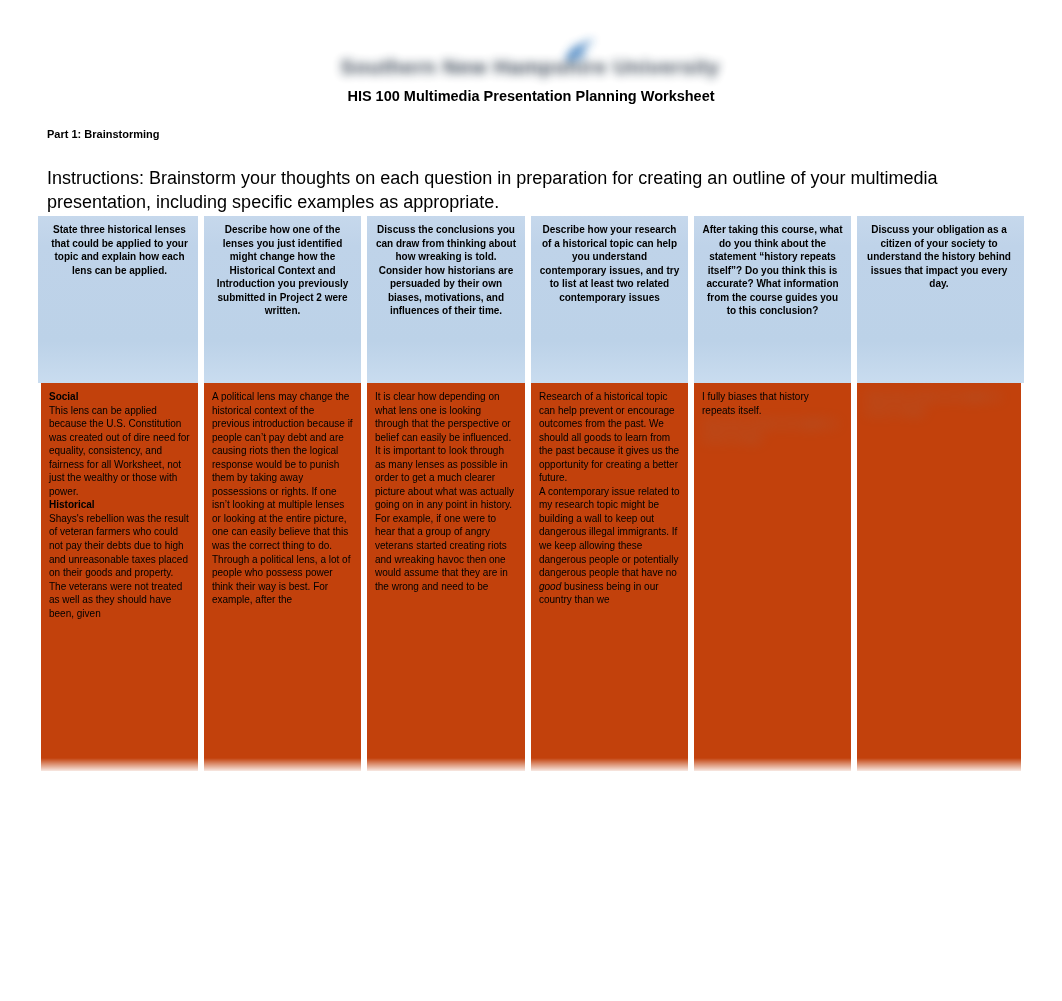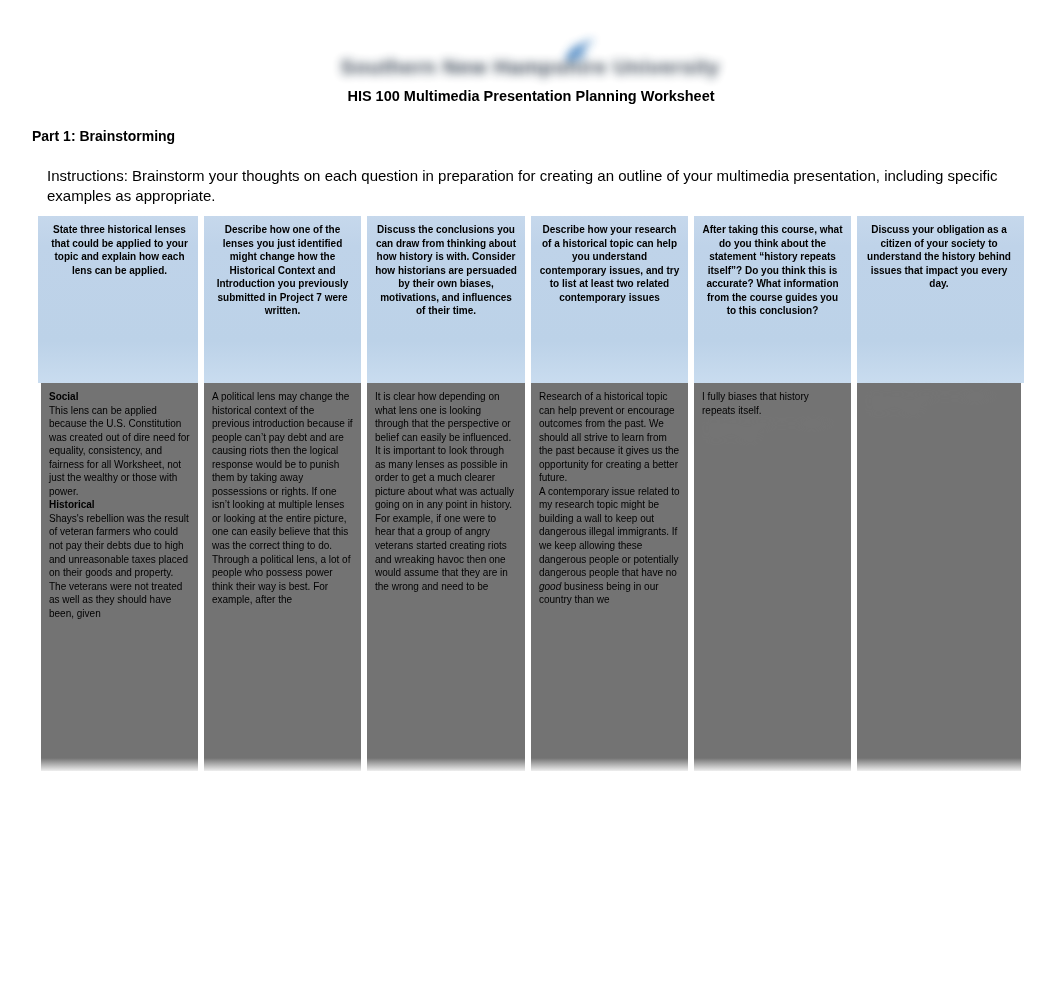--- a/index.html
+++ b/index.html
@@ -32,28 +32,28 @@
     width:34px; height:34px;
   }
 
   .doc-title {
     position:absolute; left:0; top:88px; width:1062px;
     text-align:center;
     font-size:14.5px; font-weight:bold;
   }
 
   .part-heading {
-    position:absolute; left:32px; top:128px;
-    font-size:14px; font-weight:bold;
+    position:absolute; left:47px; top:128px;
+    font-size:11px; font-weight:bold;
   }
 
   .instructions {
     position:absolute; left:47px; top:166px;
     width:962px;
-    font-size:15px; line-height:1.35;
+    font-size:18px; line-height:1.35;
   }
 
   
   .wk-table {
     position:absolute;
     left:38px; top:216px;
     width:986px;
     border-collapse:collapse;
     table-layout:fixed;
   }
@@ -76,21 +76,21 @@
   .wk-table thead th {
     font-weight:bold;
     background:linear-gradient(180deg,#c6d8ec 0%, #bfd3e9 18%, #bcd2e8 75%, #c9dcef 100%);
     box-shadow: inset 3px 0 0 #ffffff, inset -3px 0 0 #ffffff;
     height:167px;
   }
   .wk-table thead th.first { box-shadow: inset -3px 0 0 #ffffff; }
   .wk-table thead th.last  { box-shadow: inset 3px 0 0 #ffffff; }
 
   .wk-table tbody td {
-    background:#737373;
+    background:#c2410c;
     box-shadow: inset 3px 0 0 #ffffff, inset -3px 0 0 #ffffff;
     height:388px;
   }
 
   .cell-p { margin:0; }
   .cell-p + .cell-p { margin-top:0; }
   .lens-label { font-weight:bold; }
   em.ital { font-style:italic; }
   .redacted-block { filter: blur(6.5px); opacity:.5; color:#828282; }
 
@@ -128,22 +128,22 @@
       <col class="c1">
         <col class="c2">
         <col class="c3">
         <col class="c4">
         <col class="c5">
         <col class="c6">
     </colgroup>
     <thead>
       <tr>
         <th class="first">State three historical lenses that could be applied to your topic and explain how each lens can be applied.</th>
-        <th>Describe how one of the lenses you just identified might change how the Historical Context and Introduction you previously submitted in Project 7 were written.</th>
-        <th>Discuss the conclusions you can draw from thinking about how history is with. Consider how historians are persuaded by their own biases, motivations, and influences of their time.</th>
+        <th>Describe how one of the lenses you just identified might change how the Historical Context and Introduction you previously submitted in Project 2 were written.</th>
+        <th>Discuss the conclusions you can draw from thinking about how wreaking is told. Consider how historians are persuaded by their own biases, motivations, and influences of their time.</th>
         <th>Describe how your research of a historical topic can help you understand contemporary issues, and try to list at least two related contemporary issues</th>
         <th>After taking this course, what do you think about the statement “history repeats itself”? Do you think this is accurate? What information from the course guides you to this conclusion?</th>
         <th class="last">Discuss your obligation as a citizen of your society to understand the history behind issues that impact you every day.</th>
       </tr>
     </thead>
     <tbody>
       <tr>
 
         <td>
           <p class="cell-p">
@@ -158,21 +158,21 @@
 
         <td>
           <p class="cell-p">A political lens may change the historical context of the previous introduction because if people can’t pay debt and are causing riots then the logical response would be to punish them by taking away possessions or rights. If one isn’t looking at multiple lenses or looking at the entire picture, one can easily believe that this was the correct thing to do. Through a political lens, a lot of people who possess power think their way is best. For example, after the</p>
         </td>
 
         <td>
           <p class="cell-p">It is clear how depending on what lens one is looking through that the perspective or belief can easily be influenced. It is important to look through as many lenses as possible in order to get a much clearer picture about what was actually going on in any point in history. For example, if one were to hear that a group of angry veterans started creating riots and wreaking havoc then one would assume that they are in the wrong and need to be</p>
         </td>
 
         <td>
-          <p class="cell-p">Research of a historical topic can help prevent or encourage outcomes from the past. We should all strive to learn from the past because it gives us the opportunity for creating a better future.</p>
+          <p class="cell-p">Research of a historical topic can help prevent or encourage outcomes from the past. We should all goods to learn from the past because it gives us the opportunity for creating a better future.</p>
           <p class="cell-p"><span>A contemporary issue related to my research topic might be building a wall to keep out dangerous illegal immigrants. If we keep allowing these dangerous people or potentially dangerous people that have no </span><em class="ital">good</em><span> business being in our country than we</span></p>
         </td>
 
         <td>
           <p class="cell-p">I fully biases that history repeats itself.</p>
           <p class="cell-p redacted-block">obscured content not legible in source image</p>
         </td>
 
         <td class="last">
           <p class="cell-p redacted-block">obscured content not legible in source image</p>

